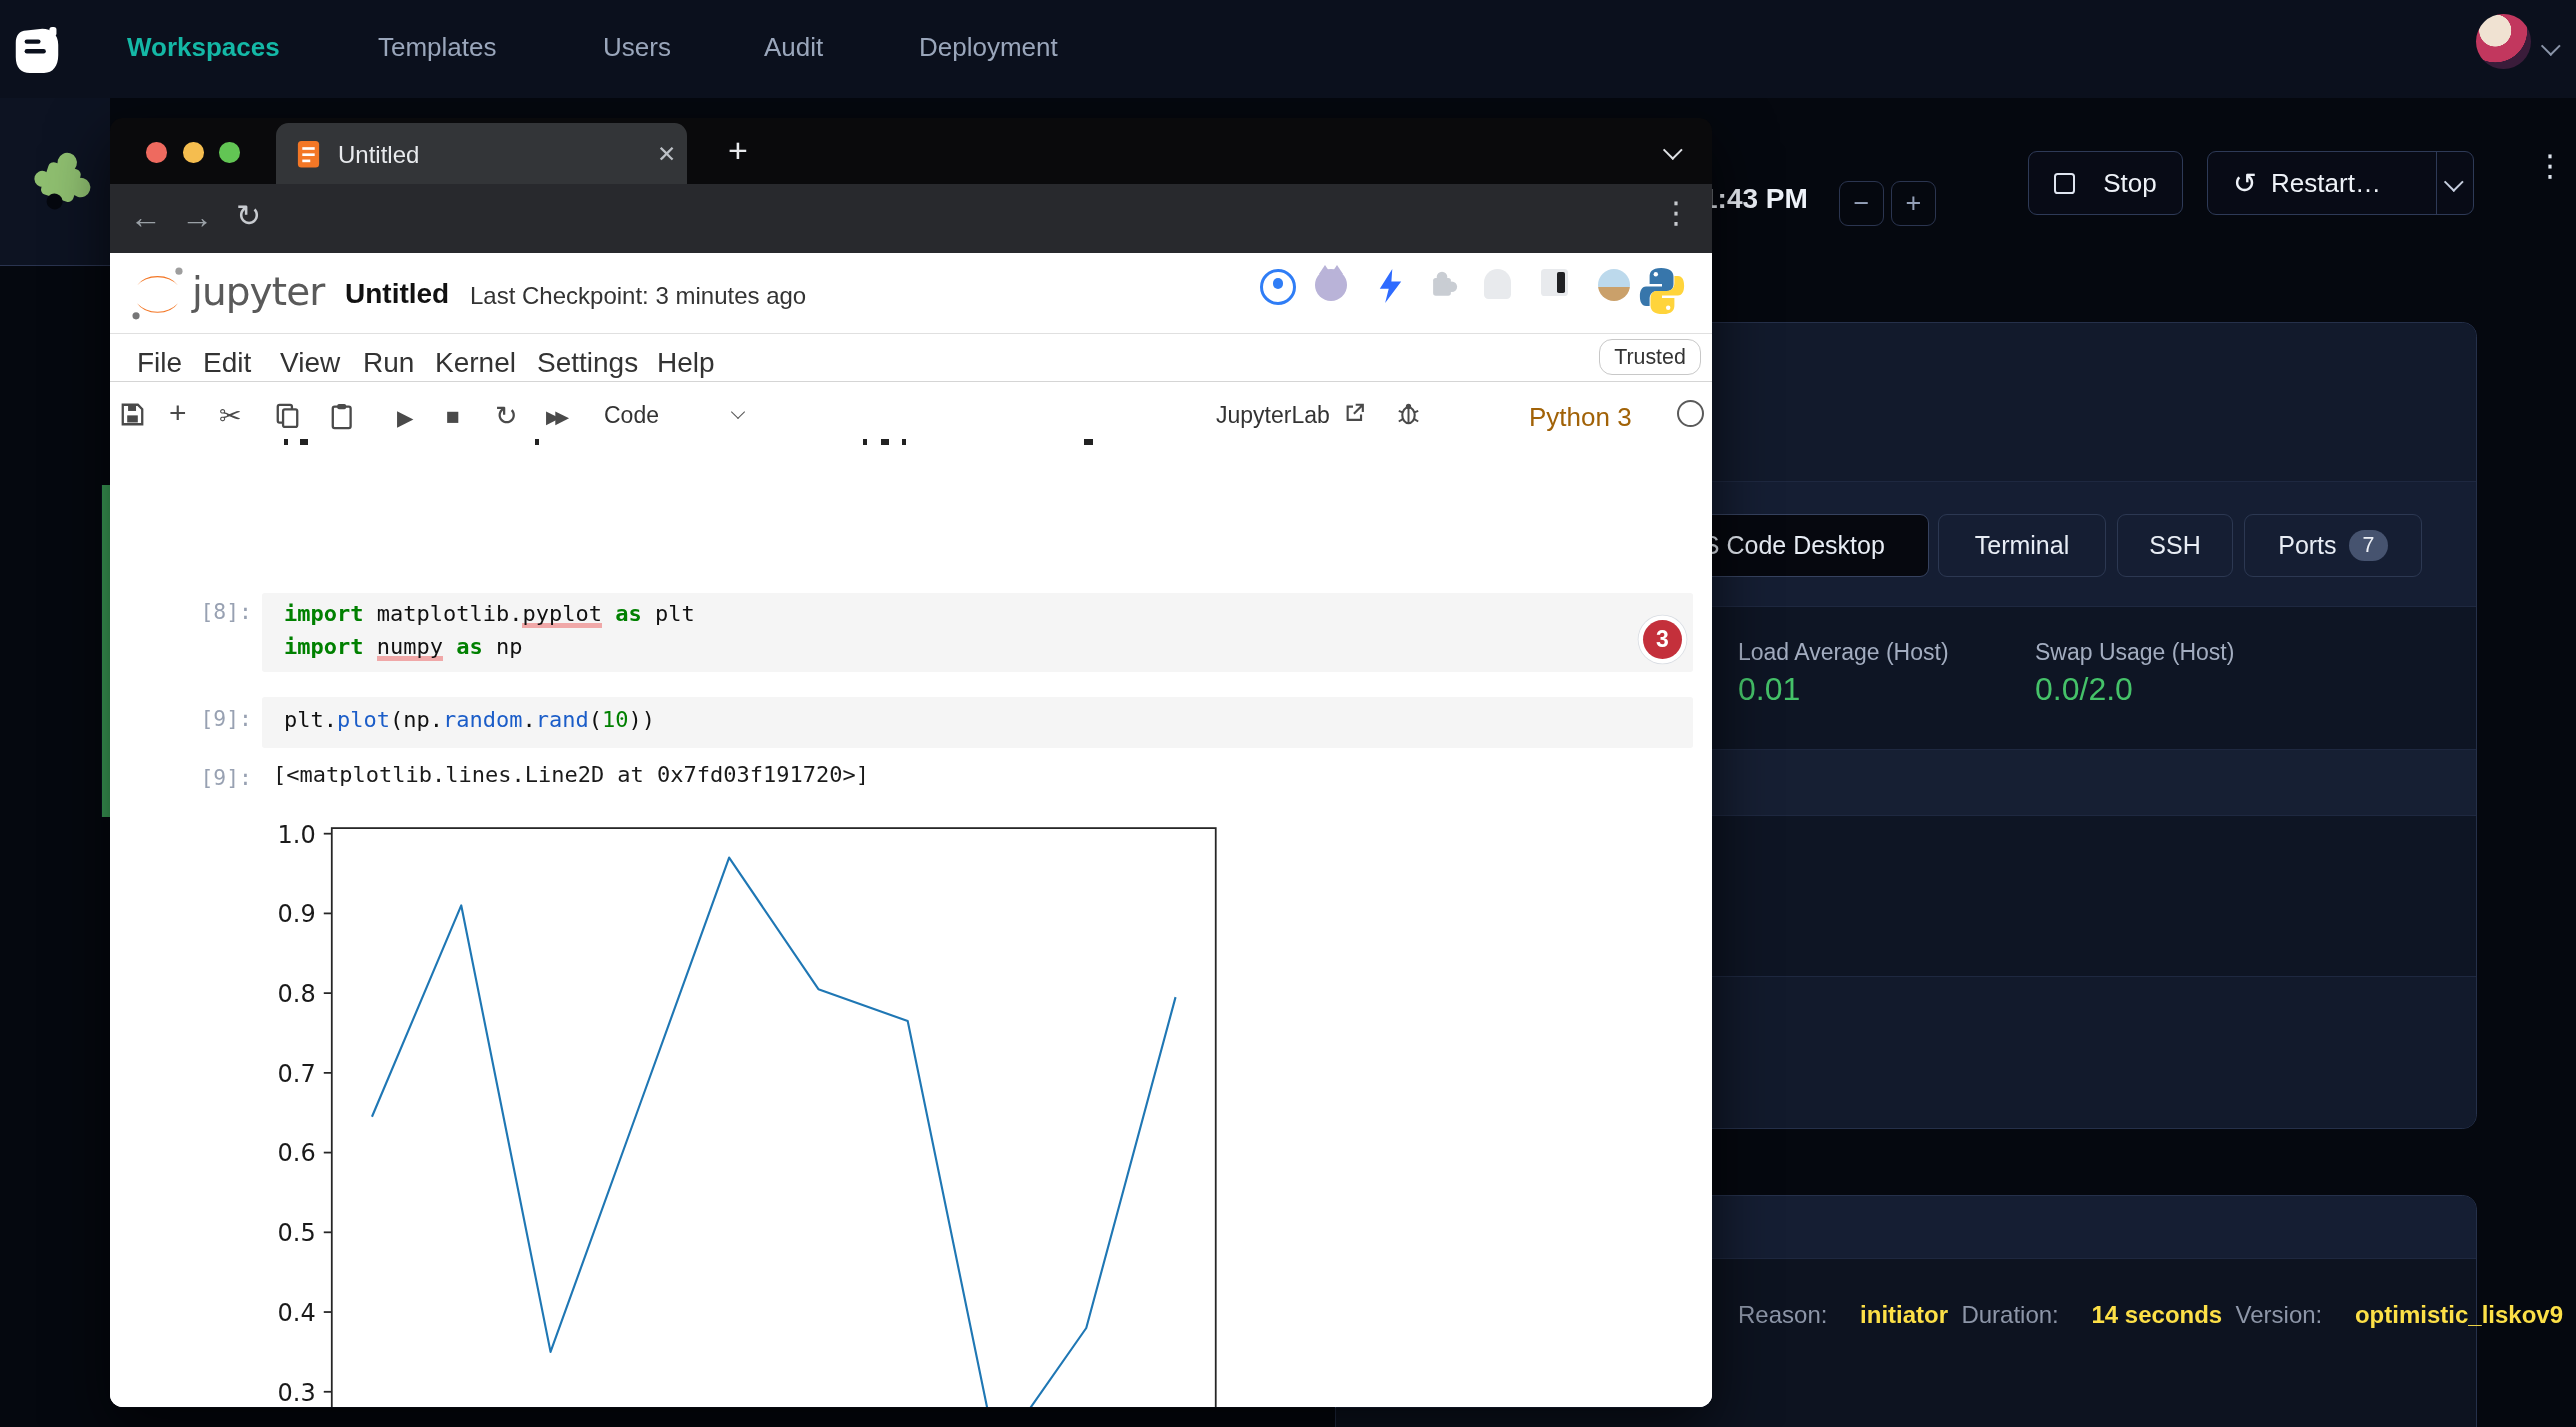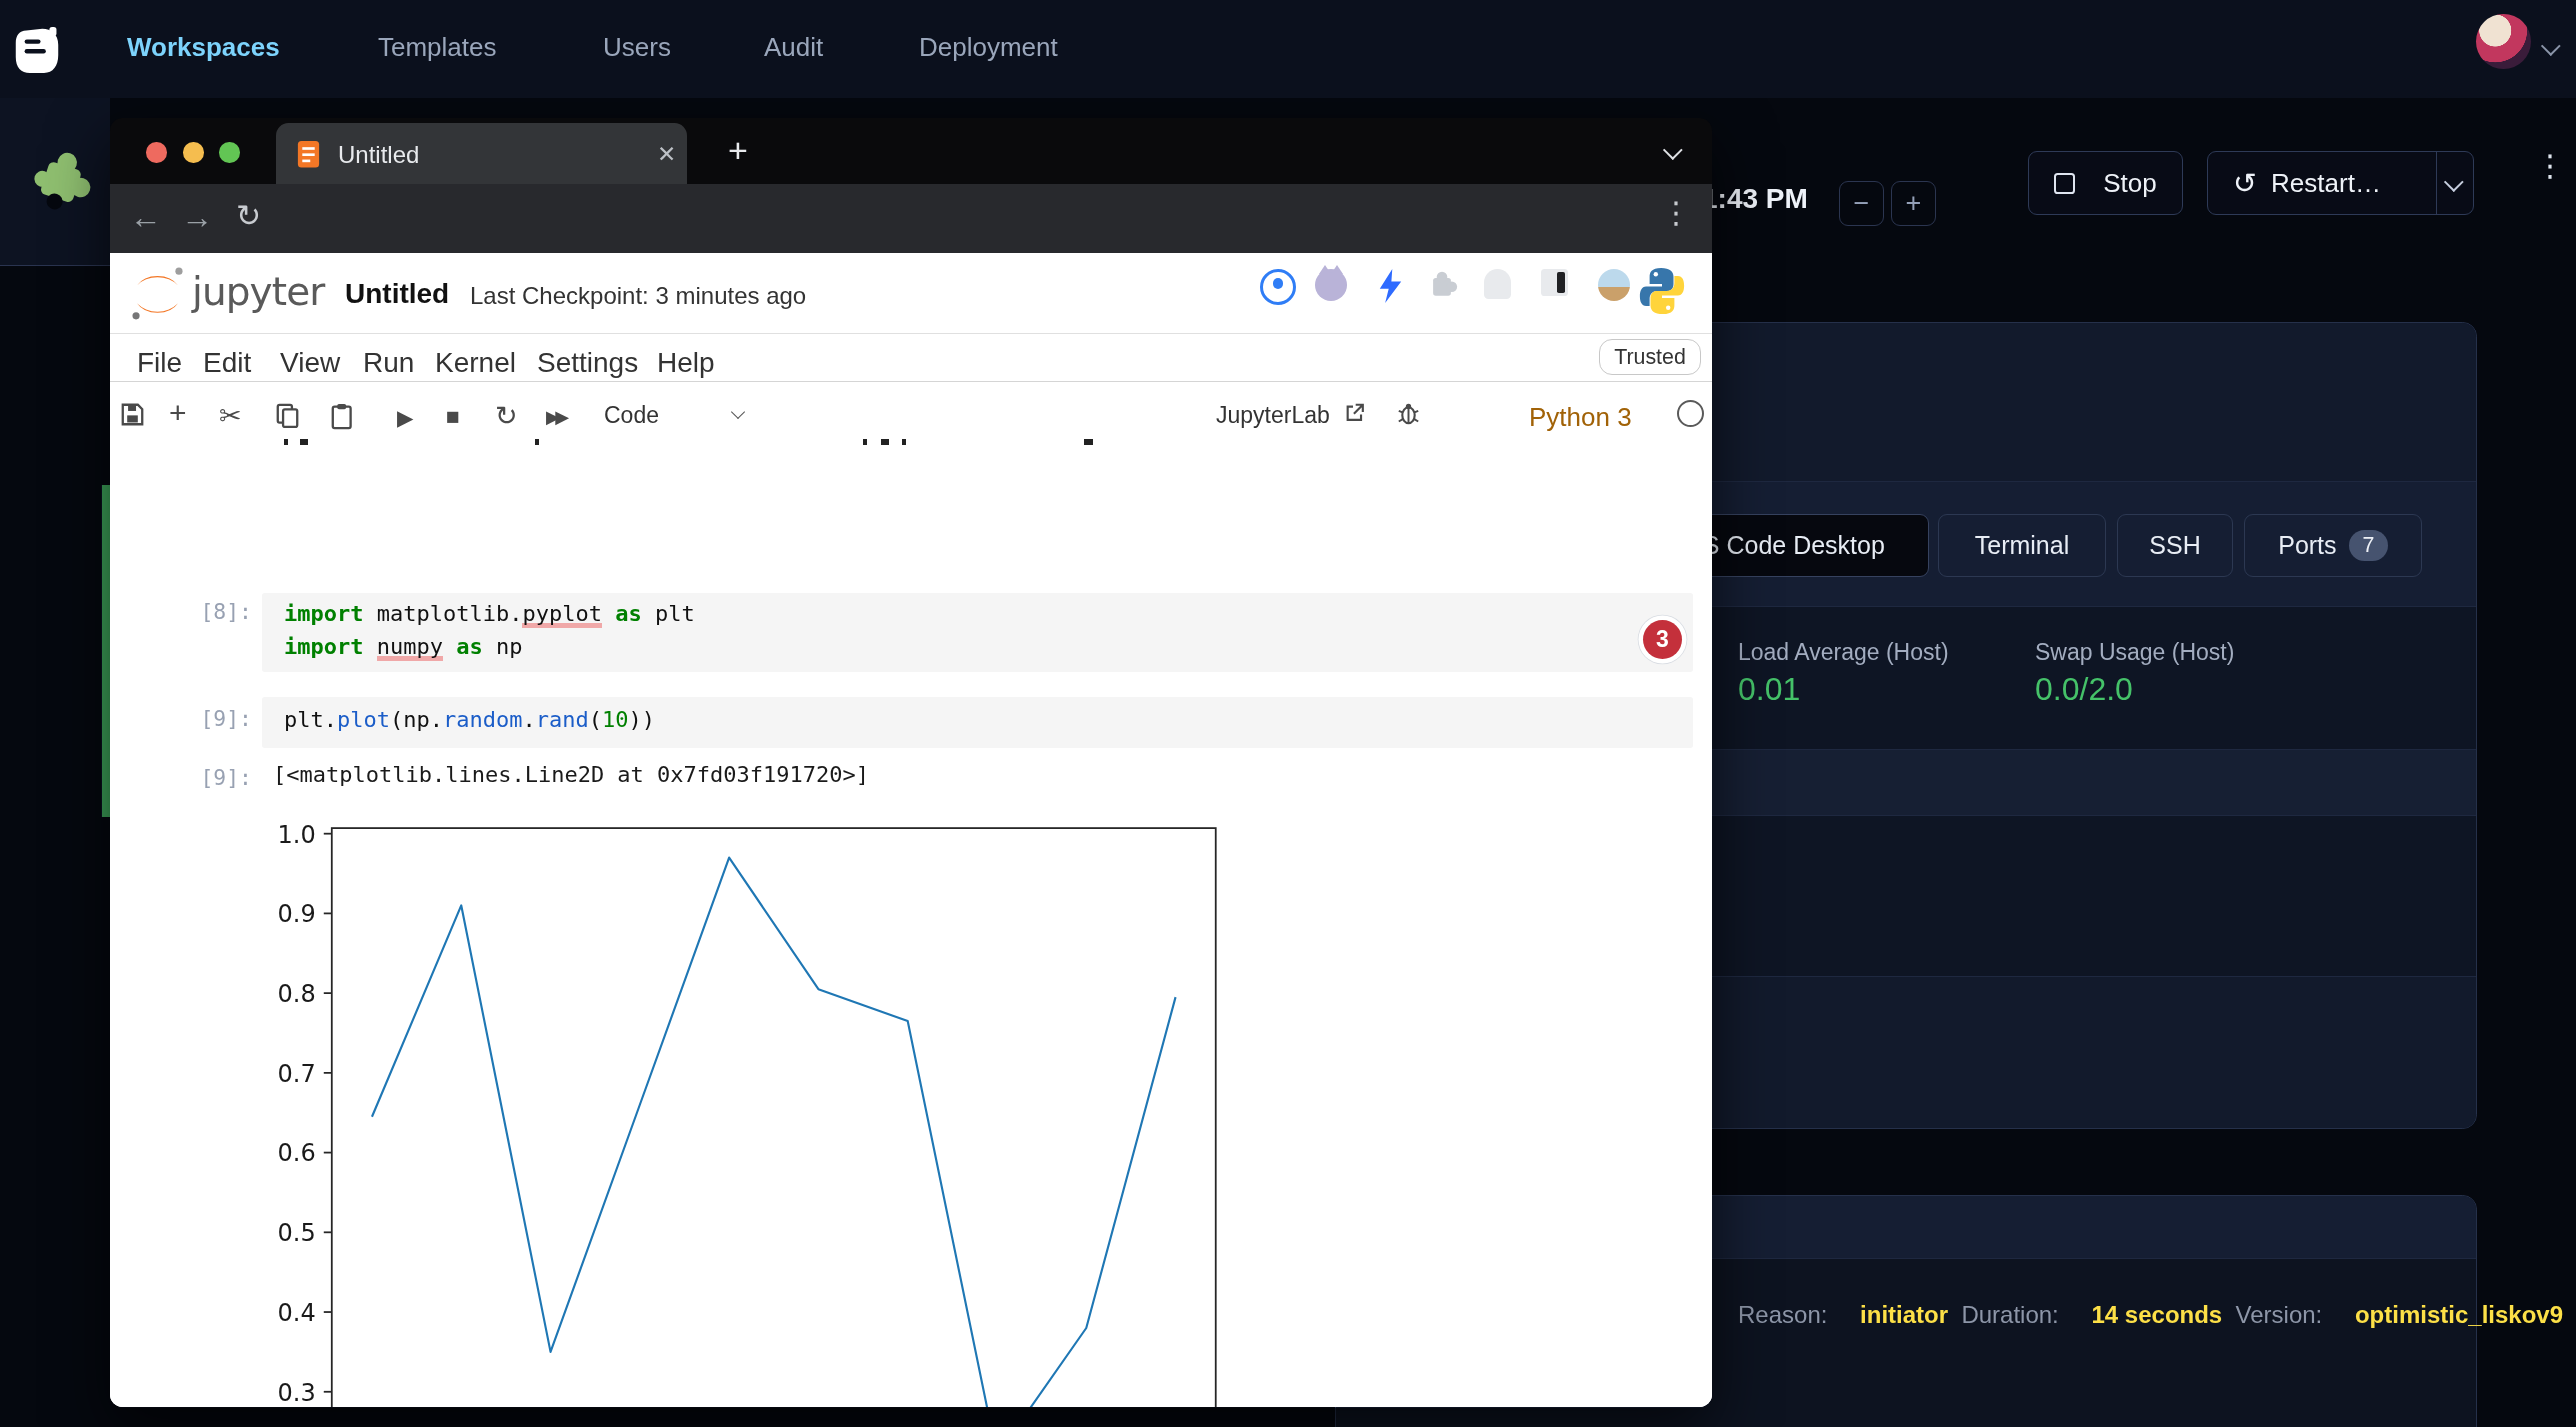--- a/index.html
+++ b/index.html
@@ -2,21 +2,21 @@
 <html style="font-size:14.2px"><head>
 <meta charset="utf-8">
 <style>
   html,body{margin:0;padding:0;background:#05080f;}
   #app{position:relative;width:2576px;height:1428px;overflow:hidden;background:#05080f;
        font-family:"Liberation Sans",sans-serif;}
   .abs{position:absolute;}
   
   .topnav{left:0;top:0;width:2576px;height:98px;background:#0b101d;z-index:40;}
   .navitem{top:32px;font-size:26px;color:#9aa6bb;cursor:pointer;}
-  .navitem.active{color:#7dd3fc;font-weight:600;}
+  .navitem.active{color:#14b8a6;font-weight:600;}
   .chev{display:inline-block;width:11.6px;height:11.6px;border-right:2.7px solid currentColor;
         border-bottom:2.7px solid currentColor;transform:rotate(45deg);}
   
   .leftpanel{left:0;top:98px;width:110px;height:167px;background:#0d1322;border-bottom:1.8px solid #2a3450;z-index:5;}
   .greenstrip{left:101px;top:485px;width:9px;height:332px;background:#3da35a;border-left:1.8px solid #0a1020;z-index:25;}
   
   .clock{left:1688px;top:183px;font-size:28px;font-weight:600;color:#eef2f9;z-index:12;}
   .sqbtn{width:43px;height:43px;border:1.3px solid #2b3550;border-radius:9px;color:#94a0b8;
          font-size:27px;display:flex;align-items:center;justify-content:center;z-index:12;cursor:pointer;}
   .actionbtn{height:62px;border:1.3px solid #2e3a57;border-radius:9px;display:flex;align-items:center;

